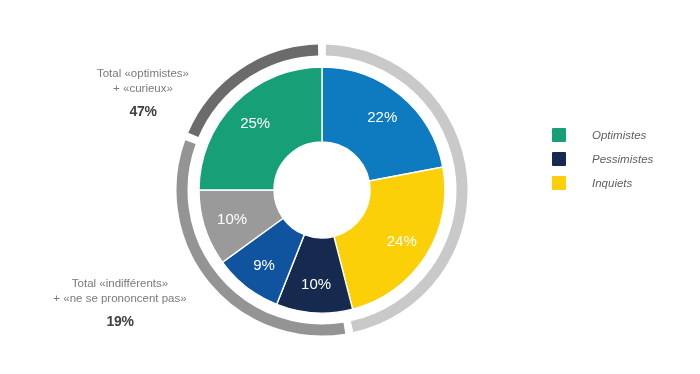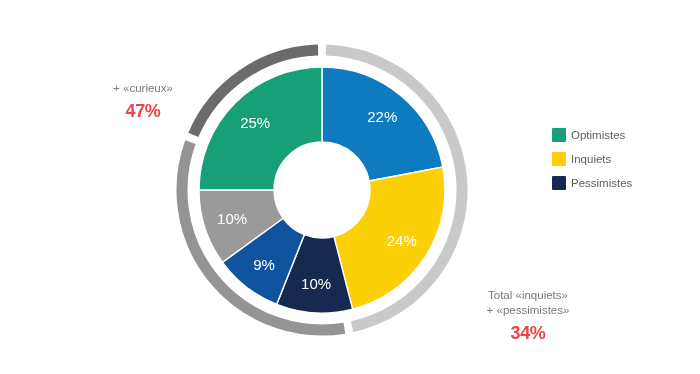--- a/index.html
+++ b/index.html
@@ -35,22 +35,22 @@
   .annotation {
     position: absolute;
     color: #7a7a7a;
     font-size: 11.5px;
     line-height: 15px;
     text-align: center;
     white-space: nowrap;
   }
   .annotation .big {
     display: block;
-    color: #ef4444;
-    font-size: 18px;
+    color: #404040;
+    font-size: 14px;
     font-weight: bold;
     line-height: 27px;
     margin-top: 2px;
     letter-spacing: -0.3px;
     text-align: center;
   }
   #ann-optimistes { left: 58px; top: 66px; width: 170px; }
   #ann-indifferents { left: 10px; top: 276px; width: 220px; }
   #ann-inquiets { left: 438px; top: 288px; width: 180px; }
 
@@ -59,21 +59,22 @@
     position: absolute;
     left: 552px;
     top: 128px;
     display: flex;
     flex-direction: column;
     gap: 10px;
   }
   .legend-item {
     display: flex;
     align-items: flex-end;
-    gap: 5px;
+    gap: 26px;
+    font-style: italic;
   }
   .legend-swatch {
     width: 14px;
     height: 14px;
     flex: 0 0 14px;
     border-radius: 1px;
   }
   .legend-label {
     color: #5f5f5f;
     font-size: 11.5px;
@@ -110,40 +111,40 @@
         <text x="382.2365670312512" y="122.18649855768793" text-anchor="middle" class="slice-label">22%</text>
         <text x="401.7889889599404" y="245.6356321255152" text-anchor="middle" class="slice-label">24%</text>
         <text x="316.0662959044799" y="289.3135258364717" text-anchor="middle" class="slice-label">10%</text>
         <text x="264.0802834297937" y="269.66964866950275" text-anchor="middle" class="slice-label">9%</text>
         <text x="232.125159210108" y="224.20210596843253" text-anchor="middle" class="slice-label">10%</text>
         <text x="255.17840917787123" y="128.17840917787126" text-anchor="middle" class="slice-label">25%</text>
       </g>
   </svg>
 
   <div class="annotation" id="ann-optimistes">
-    <br>
+    <span>Total «optimistes»</span><br>
     <span>+ «curieux»</span>
     <span class="big">47%</span>
   </div>
 
+  <div class="annotation" id="ann-indifferents">
+    <span>Total «indifférents»</span><br>
+    <span>+ «ne se prononcent pas»</span>
+    <span class="big">19%</span>
+  </div>
 
-  <div class="annotation" id="ann-inquiets">
-    <span>Total «inquiets»</span><br>
-    <span>+ «pessimistes»</span>
-    <span class="big">34%</span>
-  </div>
 
   <div id="legend">
       <div class="legend-item">
         <span class="legend-swatch" style="background: rgb(23, 160, 120);"></span>
         <span class="legend-label">Optimistes</span>
       </div>
       <div class="legend-item">
+        <span class="legend-swatch" style="background: rgb(21, 42, 78);"></span>
+        <span class="legend-label">Pessimistes</span>
+      </div>
+      <div class="legend-item">
         <span class="legend-swatch" style="background: rgb(251, 208, 8);"></span>
         <span class="legend-label">Inquiets</span>
-      </div>
-      <div class="legend-item">
-        <span class="legend-swatch" style="background: rgb(21, 42, 78);"></span>
-        <span class="legend-label">Pessimistes</span>
       </div>
     </div>
 
 </div>
 
 </body></html>

